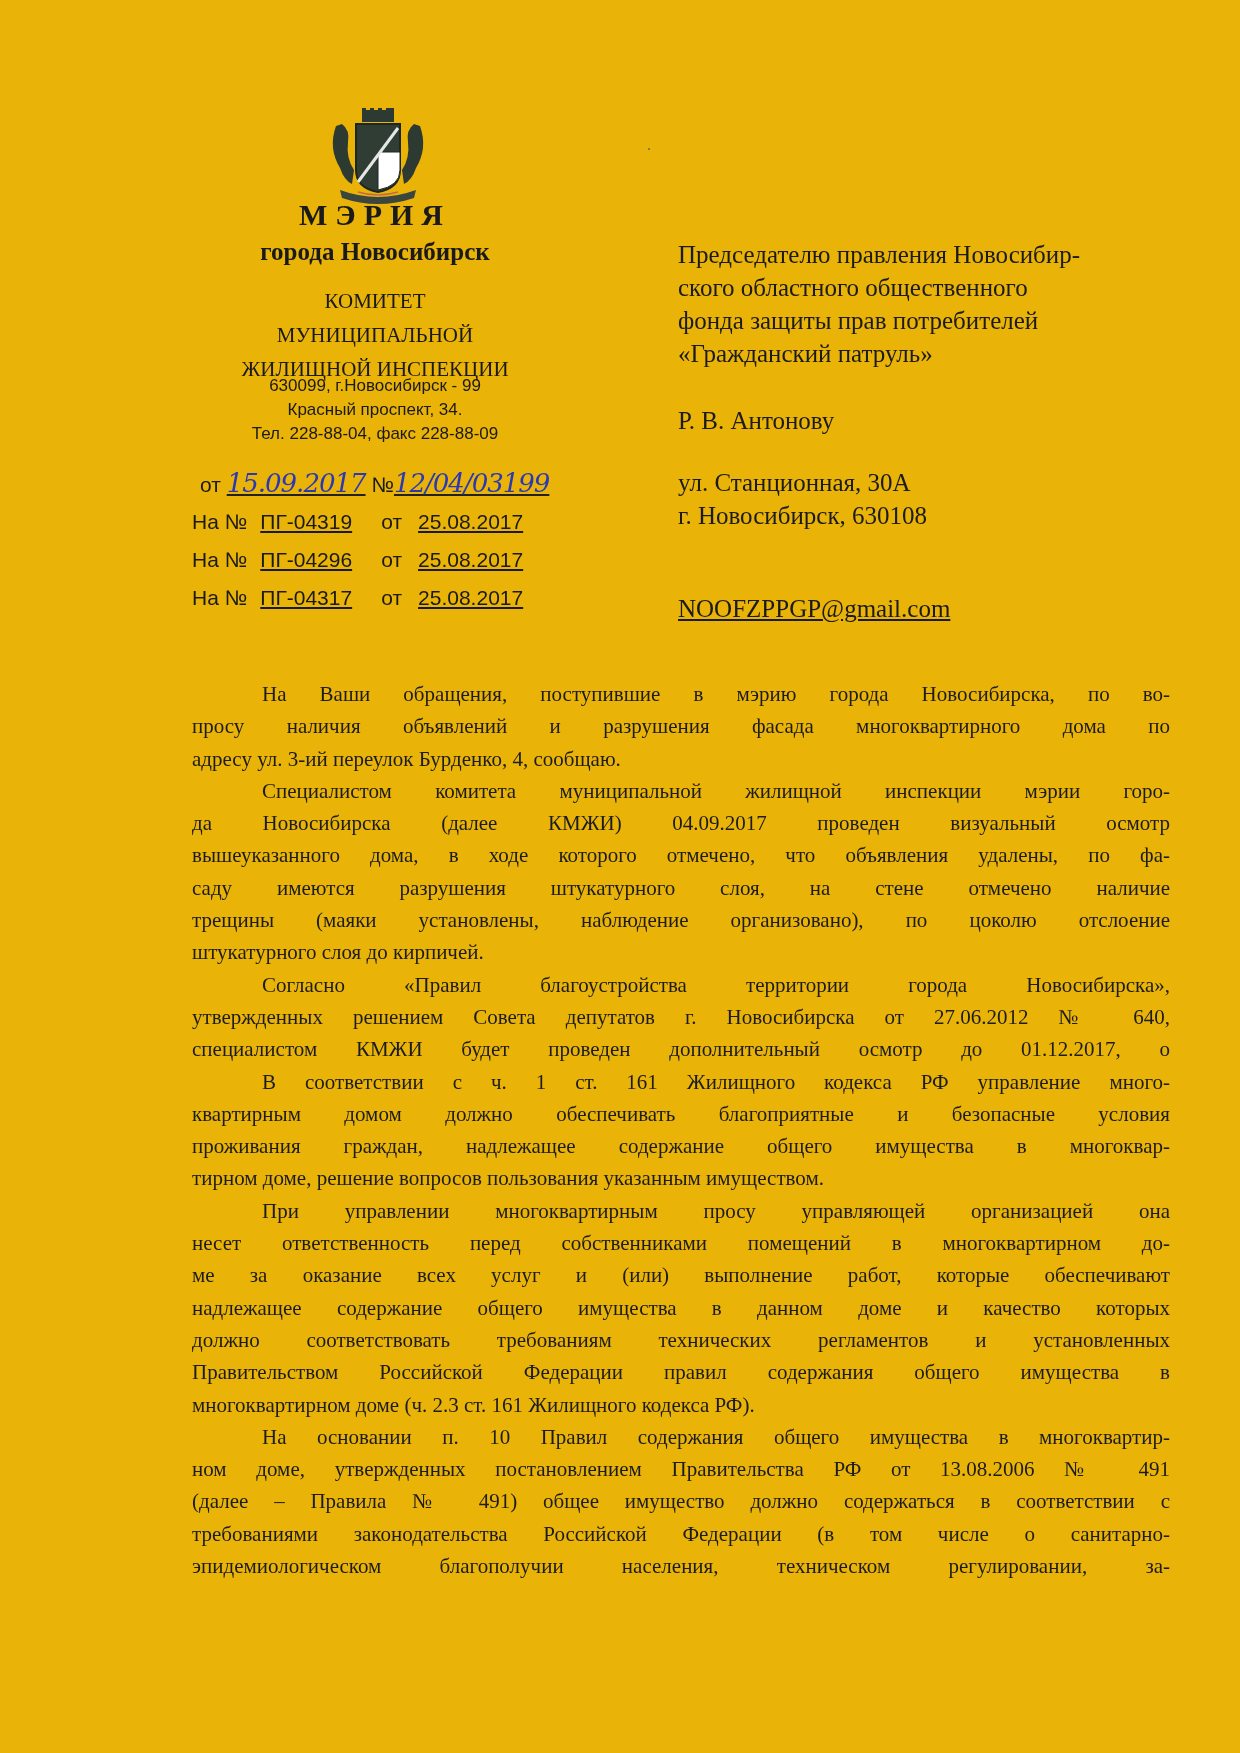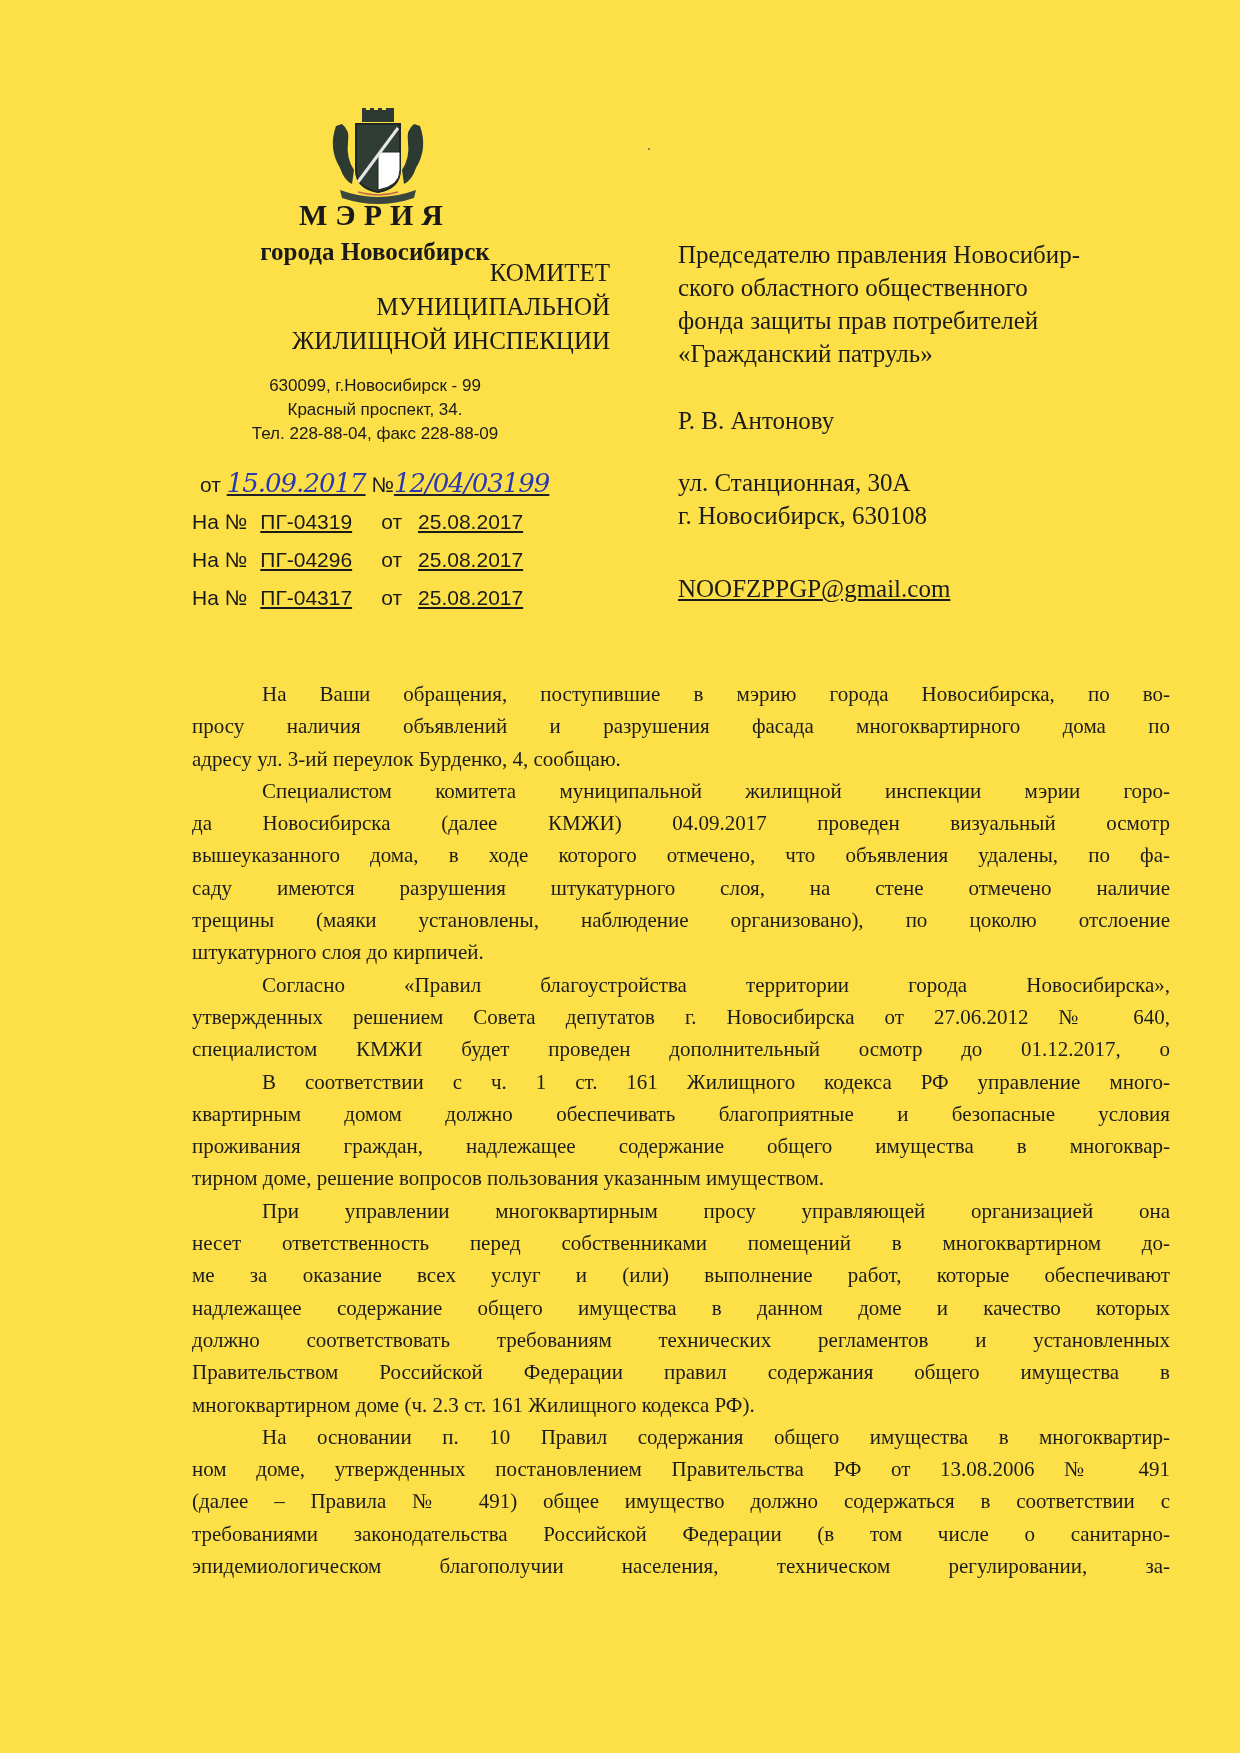--- a/index.html
+++ b/index.html
@@ -1,24 +1,24 @@
 <!DOCTYPE html>
 <html><head>
   <meta charset="utf-8">
   <style>
     html, body { margin: 0; padding: 0; background: #ffffff; }
     body { width: 1240px; height: 1753px; position: relative; overflow: hidden; color: #1a1a1a; }
-    .page { position: absolute; left: 0; top: 0; width: 1240px; height: 1753px; background: #fde047; }
+    .page { position: absolute; left: 0; top: 0; width: 1240px; height: 1753px; background: #eab308; }
 
     
     .emblem { position: absolute; left: 318px; top: 108px; width: 120px; height: 100px; }
     .hdr-center { position: absolute; left: 140px; width: 470px; text-align: center; font-family: "Liberation Serif", "DejaVu Serif", serif; }
     .mayoralty { top: 198px; font-size: 30px; font-weight: bold; letter-spacing: 8px; }
     .city { top: 238px; font-size: 25px; font-weight: bold; }
-    .committee { top: 256px; font-size: 25px; line-height: 34px; text-align: right; }
+    .committee { top: 284px; font-size: 21px; line-height: 34px; }
     .addr { font-family: "Liberation Sans", "DejaVu Sans", sans-serif; font-size: 17px; line-height: 24px; top: 374px; }
 
     .regline { position: absolute; left: 200px; font-family: "Liberation Sans", "DejaVu Sans", sans-serif; font-size: 21px; white-space: nowrap; }
     .reg-date-line { top: 468px; }
     .hand { font-family: "DejaVu Serif", "Liberation Serif", serif; font-style: italic; color: #2a39b3; font-size: 26px; text-decoration: underline; text-decoration-color: #222; letter-spacing: -1px; }
     .refrow { position: absolute; left: 192px; font-family: "Liberation Sans", "DejaVu Sans", sans-serif; font-size: 21px; white-space: nowrap; }
     .refrow .u { text-decoration: underline; }
     .refrow .num { display: inline-block; width: 118px; text-align: center; }
     .refrow .gap { display: inline-block; width: 16px; }
 
@@ -95,21 +95,21 @@
     <div>Председателю правления Новосибир-</div>
     <div>ского областного общественного</div>
     <div>фонда защиты прав потребителей</div>
     <div>«Гражданский патруль»</div>
   </div>
   <div class="addressee" style="top:404px;">Р. В. Антонову</div>
   <div class="addressee" style="top:466px;">
     <div>ул. Станционная, 30А</div>
     <div>г. Новосибирск, 630108</div>
   </div>
-  <div class="addressee email" style="top:572px;">NOOFZPPGP@gmail.com</div>
+  <div class="addressee email" style="top:592px;">NOOFZPPGP@gmail.com</div>
 
   <div class="body">
     <div>
       <div class="line first">На Ваши обращения, поступившие в мэрию города Новосибирска, по во-</div>
       <div class="line">просу наличия объявлений и разрушения фасада многоквартирного дома по</div>
       <div class="line last">адресу ул. 3-ий переулок Бурденко, 4, сообщаю.</div>
     </div>
     <div>
       <div class="line first">Специалистом комитета муниципальной жилищной инспекции мэрии горо-</div>
       <div class="line">да Новосибирска (далее КМЖИ) 04.09.2017 проведен визуальный осмотр</div>

